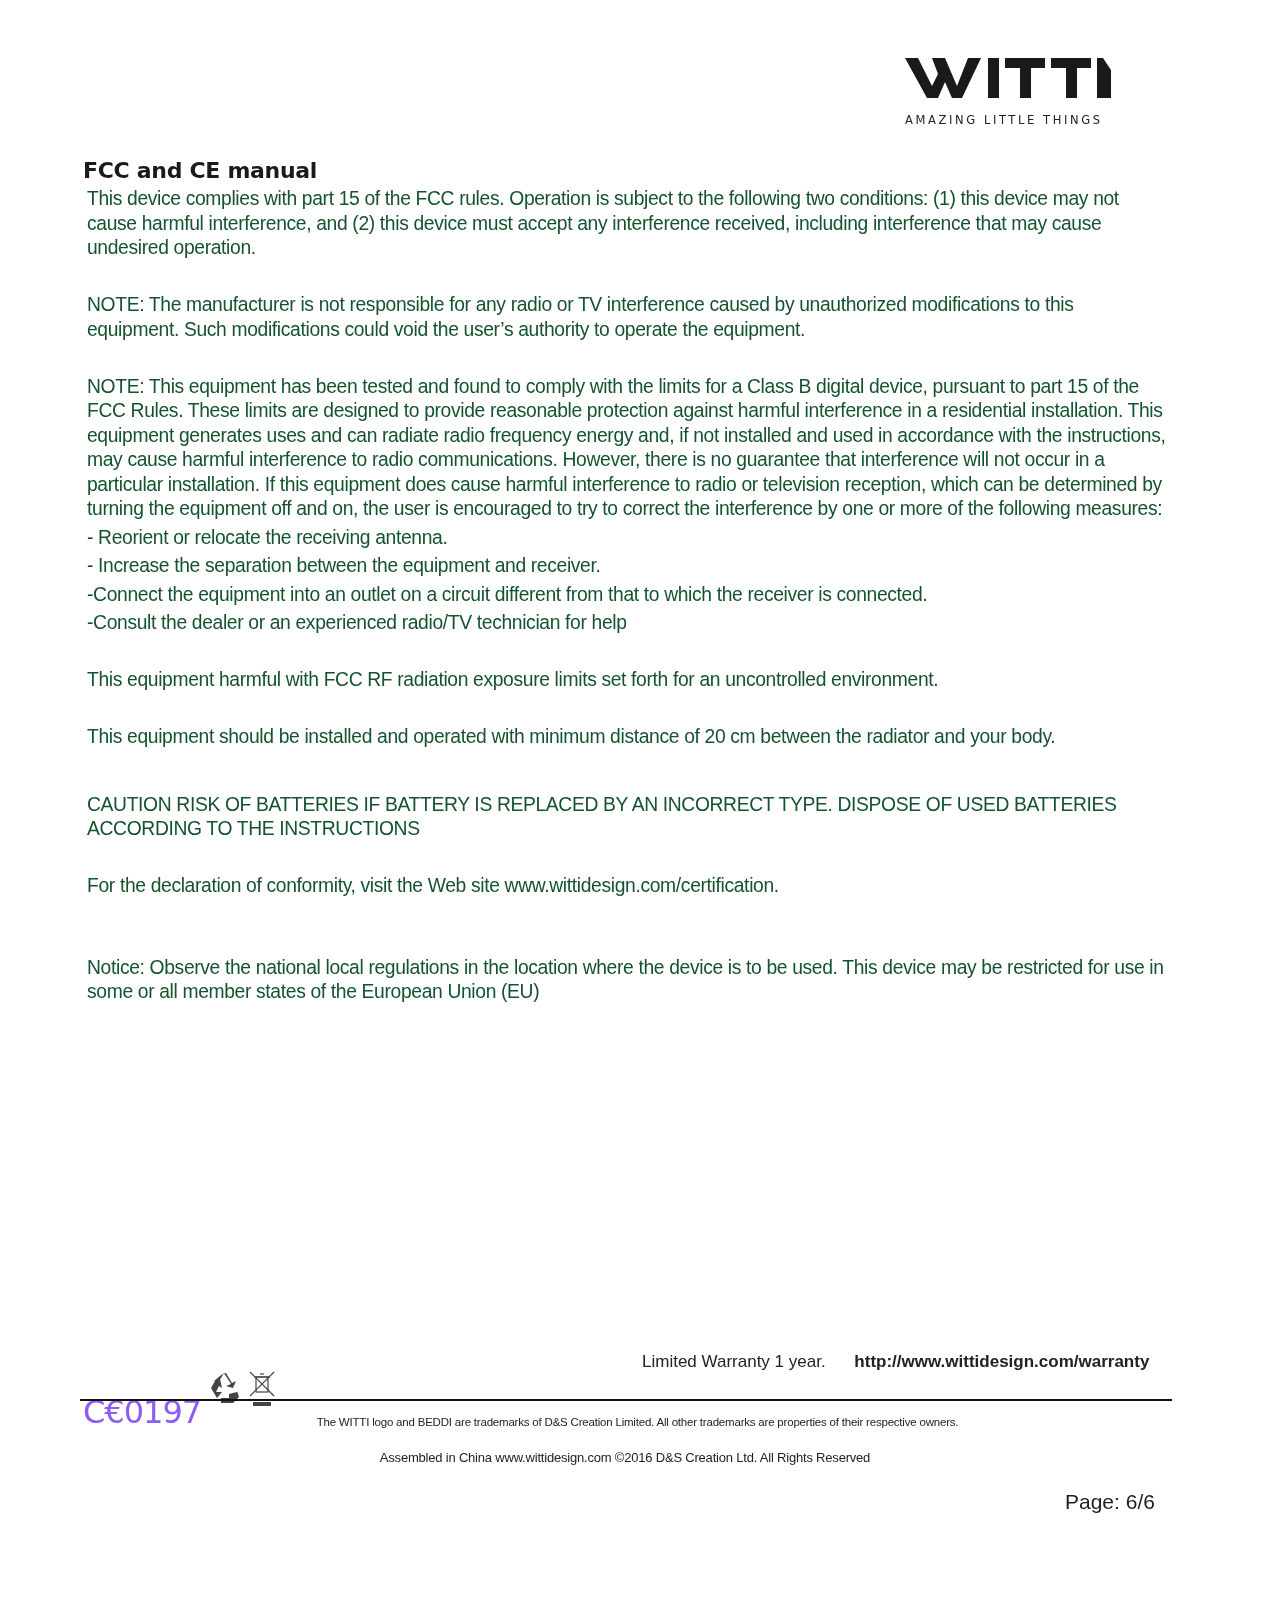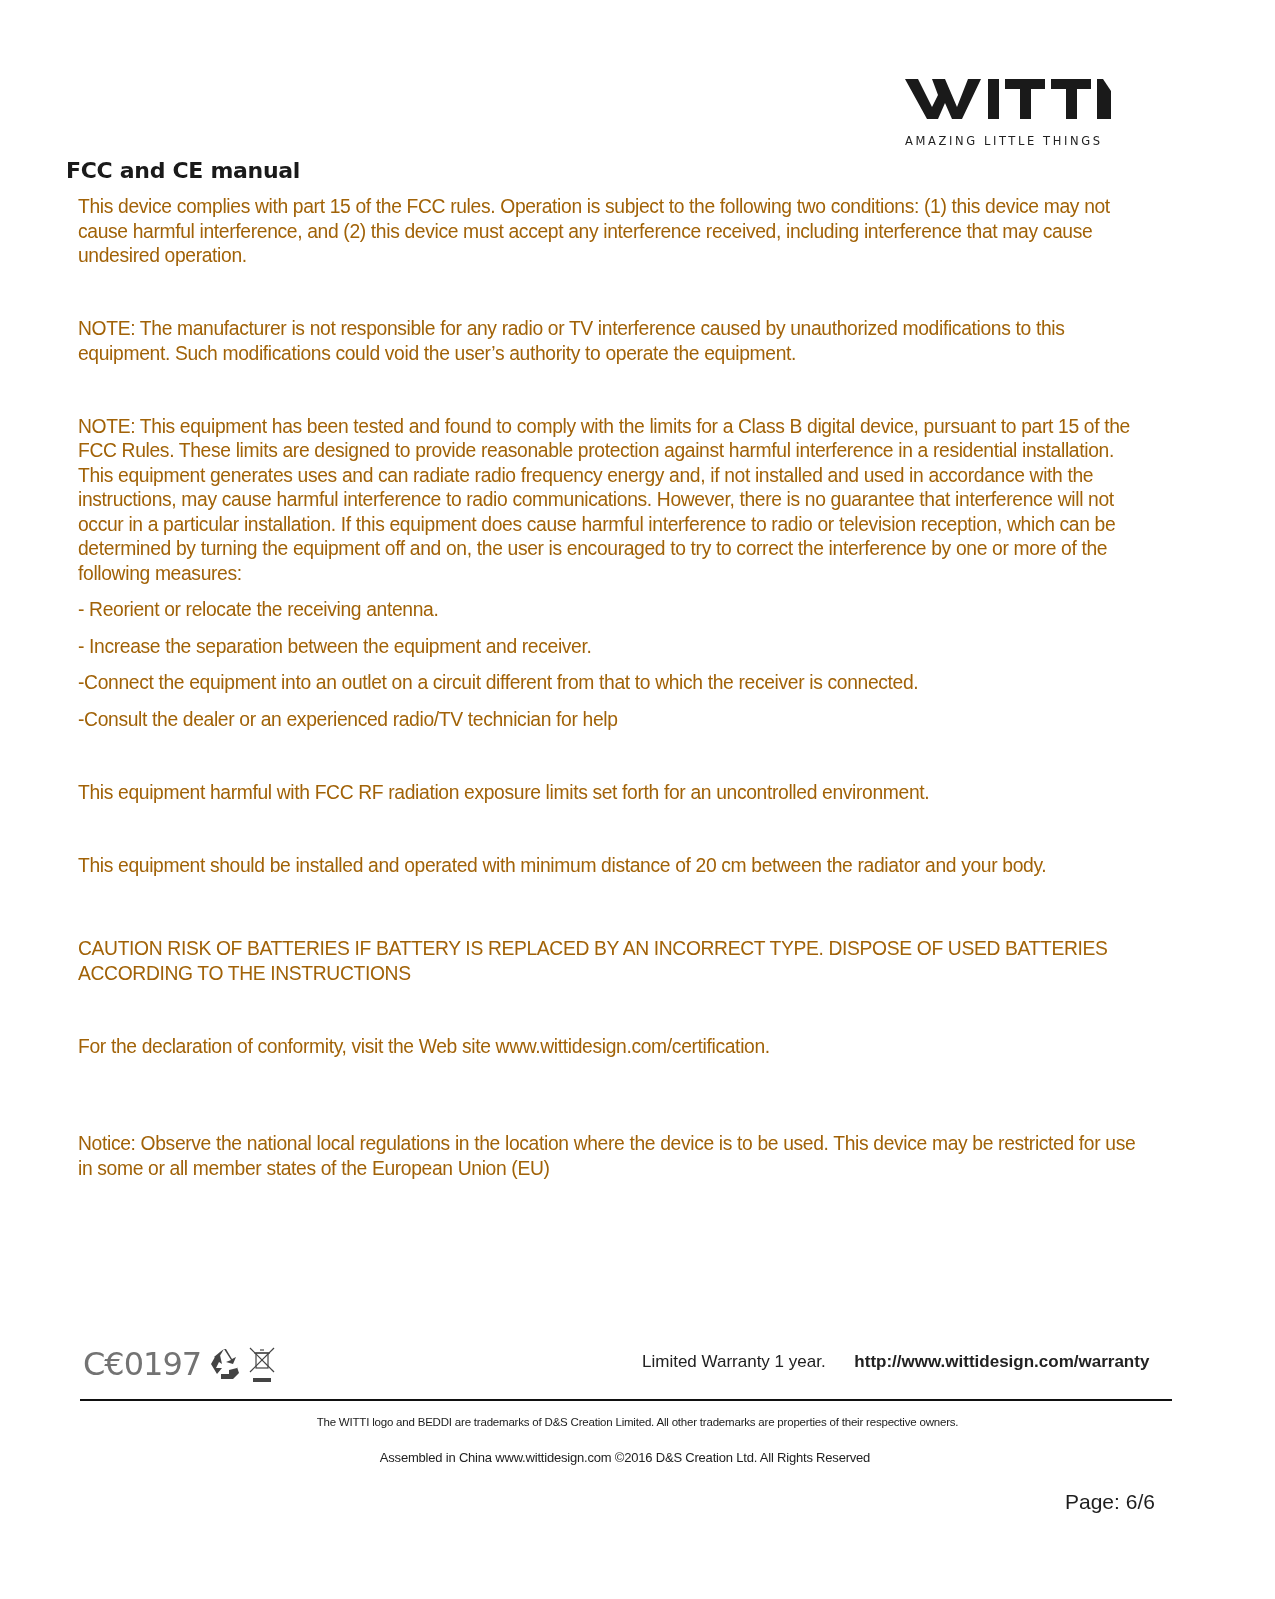--- a/index.html
+++ b/index.html
@@ -1,30 +1,30 @@
 <!DOCTYPE html>
 <html><head>
 <meta charset="utf-8">
 <style>
   html, body { margin:0; padding:0; background:#ffffff; }
   body { width:1275px; height:1599px; position:relative; overflow:hidden;
          font-family:"Liberation Sans", sans-serif; color:#1e1e1e; }
-  .logo { position:absolute; left:905px; top:75px; width:240px; }
+  .logo { position:absolute; left:905px; top:54px; width:240px; }
   .logo-mark { display:flex; align-items:flex-end; height:44px; }
   .logo-tagline { font-family:"DejaVu Sans", sans-serif; font-size:11.5px; letter-spacing:2.6px;
                   color:#222; margin-top:15px; white-space:nowrap; }
-  .content { position:absolute; left:66px; top:158px; width:1090px; }
+  .content { position:absolute; left:83px; top:158px; width:1090px; }
   .title { font-family:"DejaVu Sans", sans-serif; font-weight:bold; font-size:22px; color:#1a1a1a;
            margin:0 0 4px 0; letter-spacing:-0.3px; }
-  .para { font-size:19.3px; line-height:24.5px; letter-spacing:-0.35px; margin:12px; color:#a16207; }
+  .para { font-size:19.3px; line-height:24.5px; letter-spacing:-0.35px; margin:4px; color:#14532d; }
   .gap { height:24.5px; }
   .gap-lg { height:35px; }
   .gap-xl { height:49px; }
   .cert-row { position:absolute; left:83px; top:1345px; display:flex; align-items:center; gap:6px; }
-  .ce-text { font-family:"DejaVu Sans", sans-serif; font-size:32px; color:#737373; letter-spacing:-1px; }
+  .ce-text { font-family:"DejaVu Sans", sans-serif; font-size:32px; color:#8b5cf6; letter-spacing:-1px;margin-top:48px; }
   .warranty { position:absolute; left:642px; top:1352px; font-size:17px; color:#222; white-space:nowrap; }
   .warranty .url { margin-left:24px;font-weight:bold; }
   .rule { position:absolute; left:80px; top:1399px; width:1092px; height:2px; background:#111; }
   .trademark { position:absolute; left:0; width:1275px; top:1416px; text-align:center; font-size:11.5px;
                color:#222; letter-spacing:-0.2px; }
   .assembled { position:absolute; left:0; width:1250px; top:1450px; text-align:center; font-size:13px;
                color:#222; letter-spacing:-0.2px; }
   .page-num { position:absolute; left:1065px; top:1490px; font-size:21px; color:#1e1e1e; }
 </style>
 </head>

